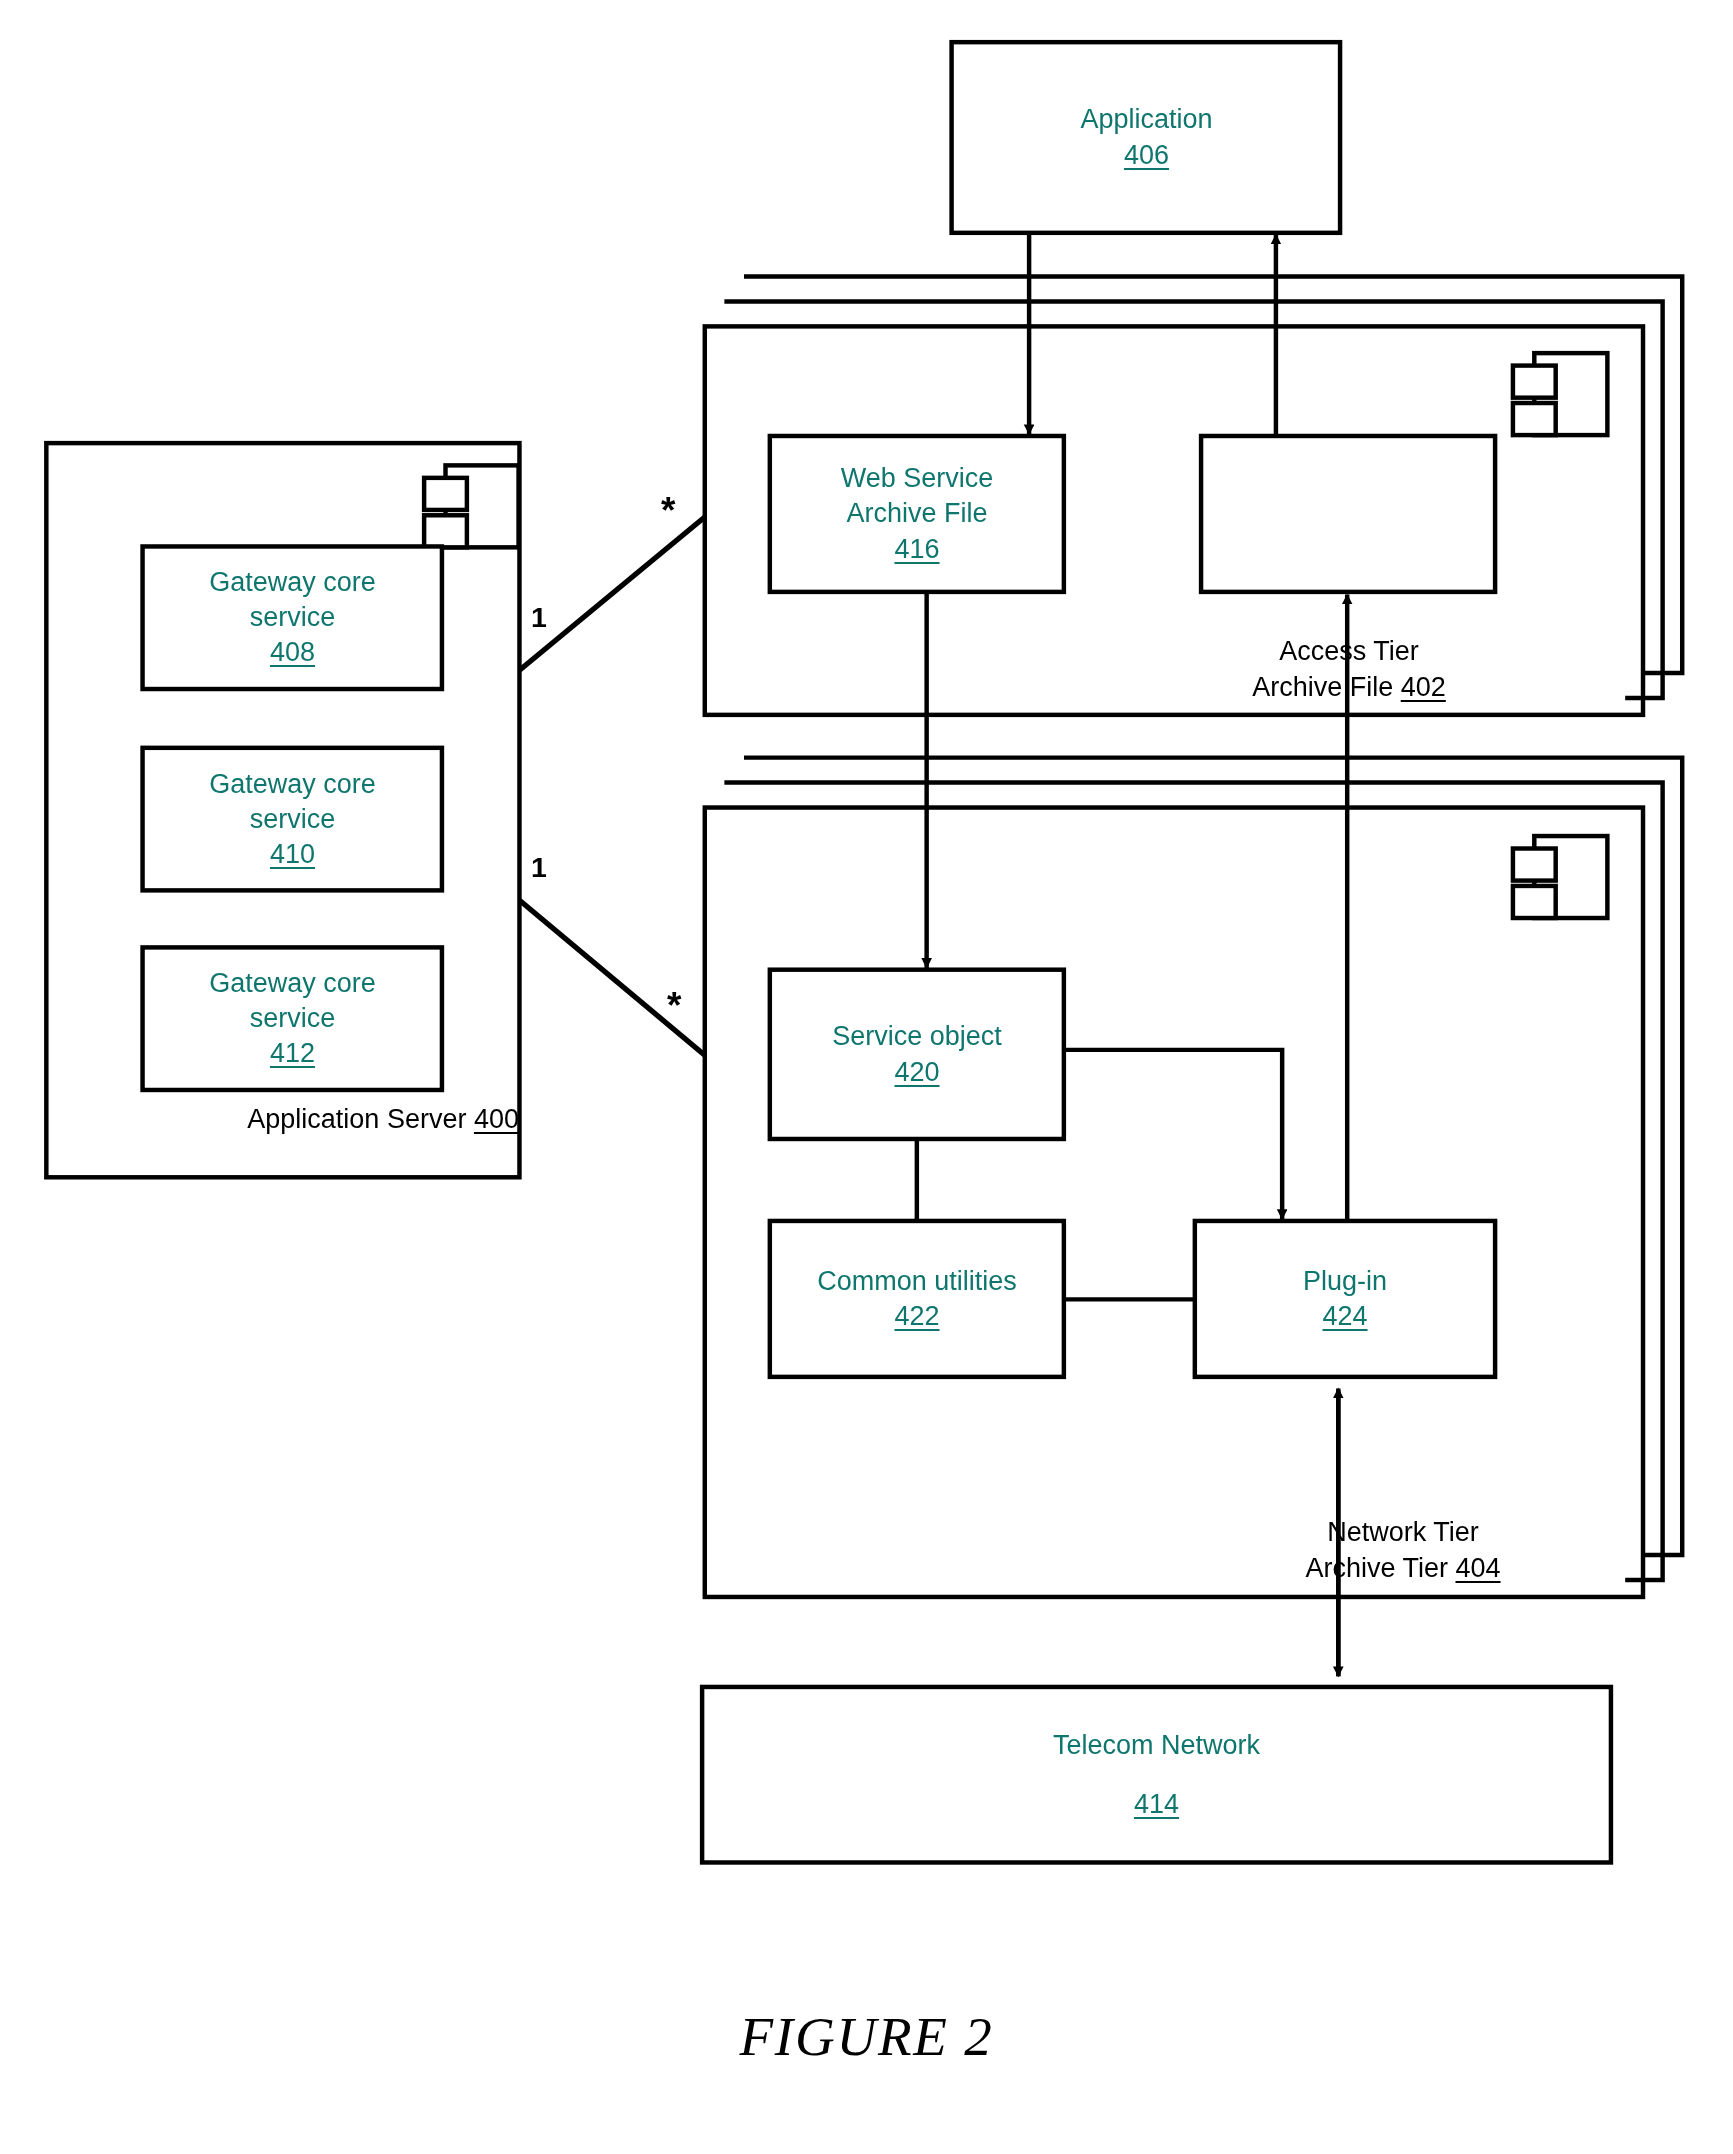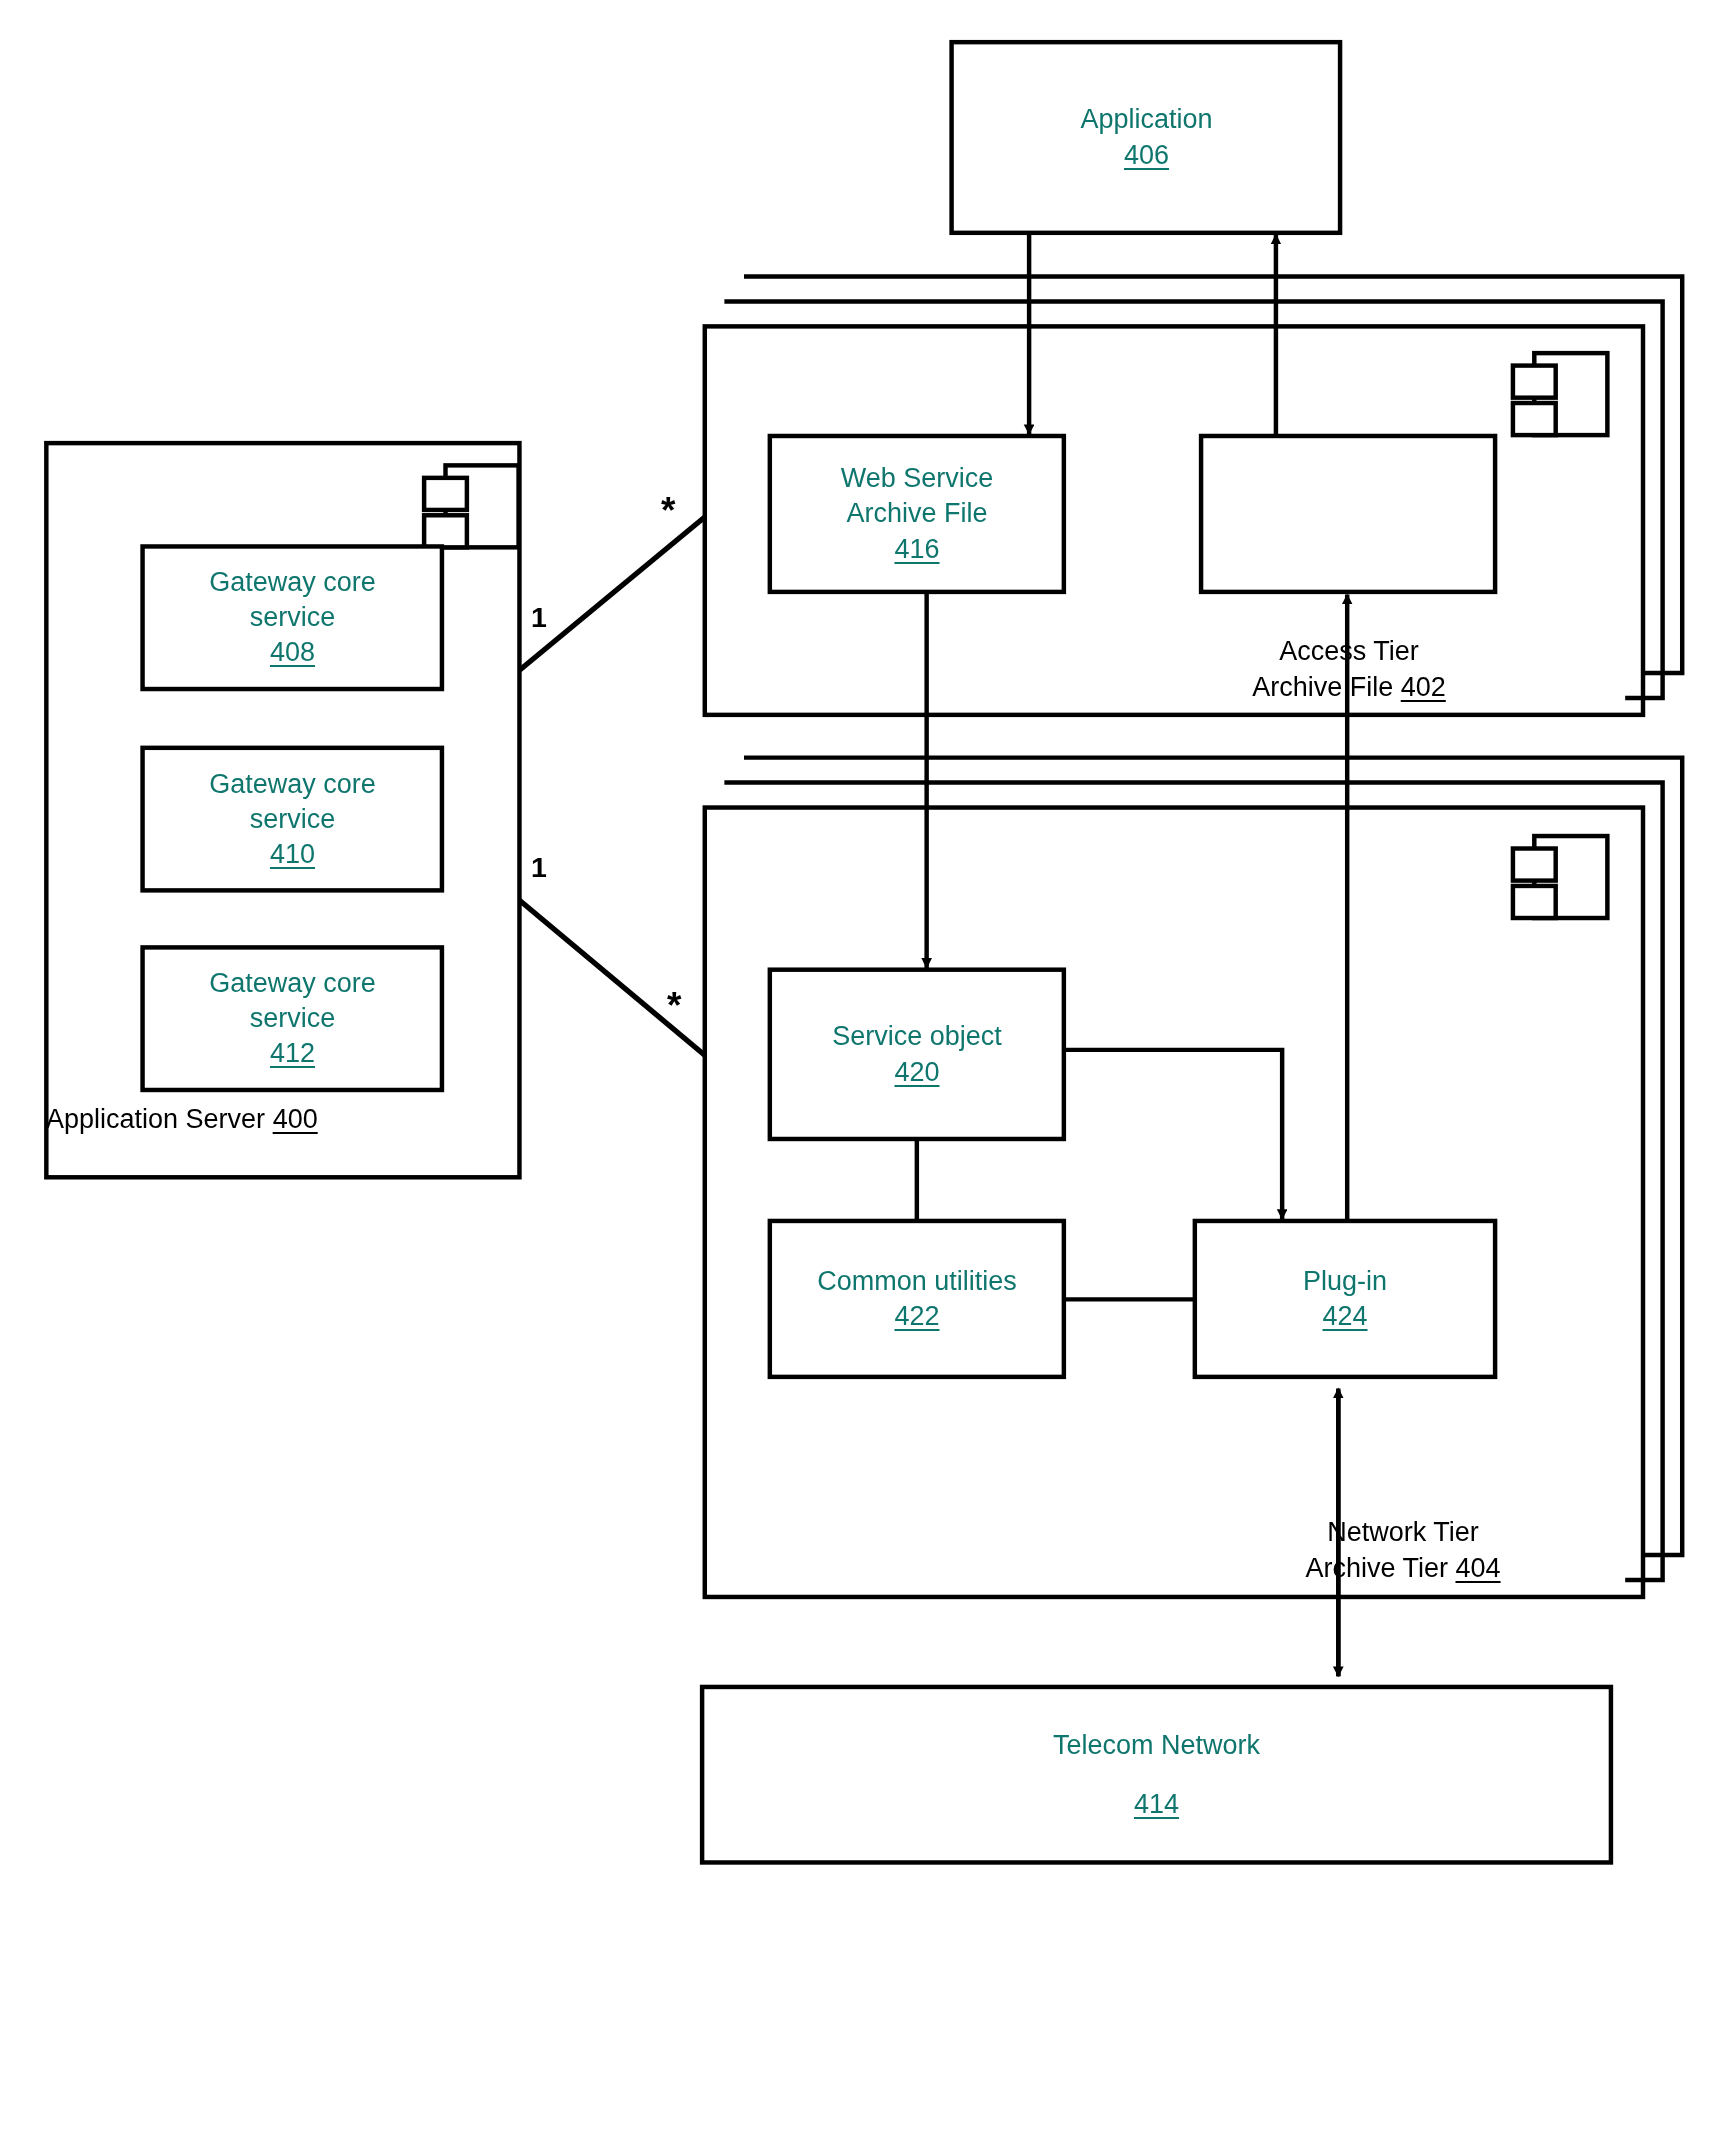--- a/index.html
+++ b/index.html
@@ -37,21 +37,21 @@
     line-height: 1.30;
     pointer-events: none;
     white-space: pre-line;
   }
   .node-label .ref {
     text-decoration: underline;
     text-underline-offset: 3.6px;
   }
   .corner-label {
     position: absolute;
-    text-align: left;
+    text-align: right;
     font-family: "Liberation Sans", sans-serif;
     font-size: 27px;
     color: #000000;
     line-height: 1.32;
     pointer-events: none;
   }
   .corner-label .ref {
     text-decoration: underline;
     text-underline-offset: 3.6px;
   }
@@ -230,15 +230,16 @@
   <div class="node-label" style="left:702px; top:1687px; width:909px; height:176px;gap:24px;">
     <span>Telecom Network</span>
     <span class="ref">414</span>
   </div>
 
   <div class="mult-label" style="left:531px; top:601px;">1</div>
   <div class="mult-label star" style="left:661px; top:492px;">*</div>
   <div class="mult-label" style="left:531px; top:851px;">1</div>
   <div class="mult-label star" style="left:667px; top:987px;">*</div>
 
+  <div id="figure-caption">FIGURE 2</div>
 
 </div>
 
 
 </body></html>

